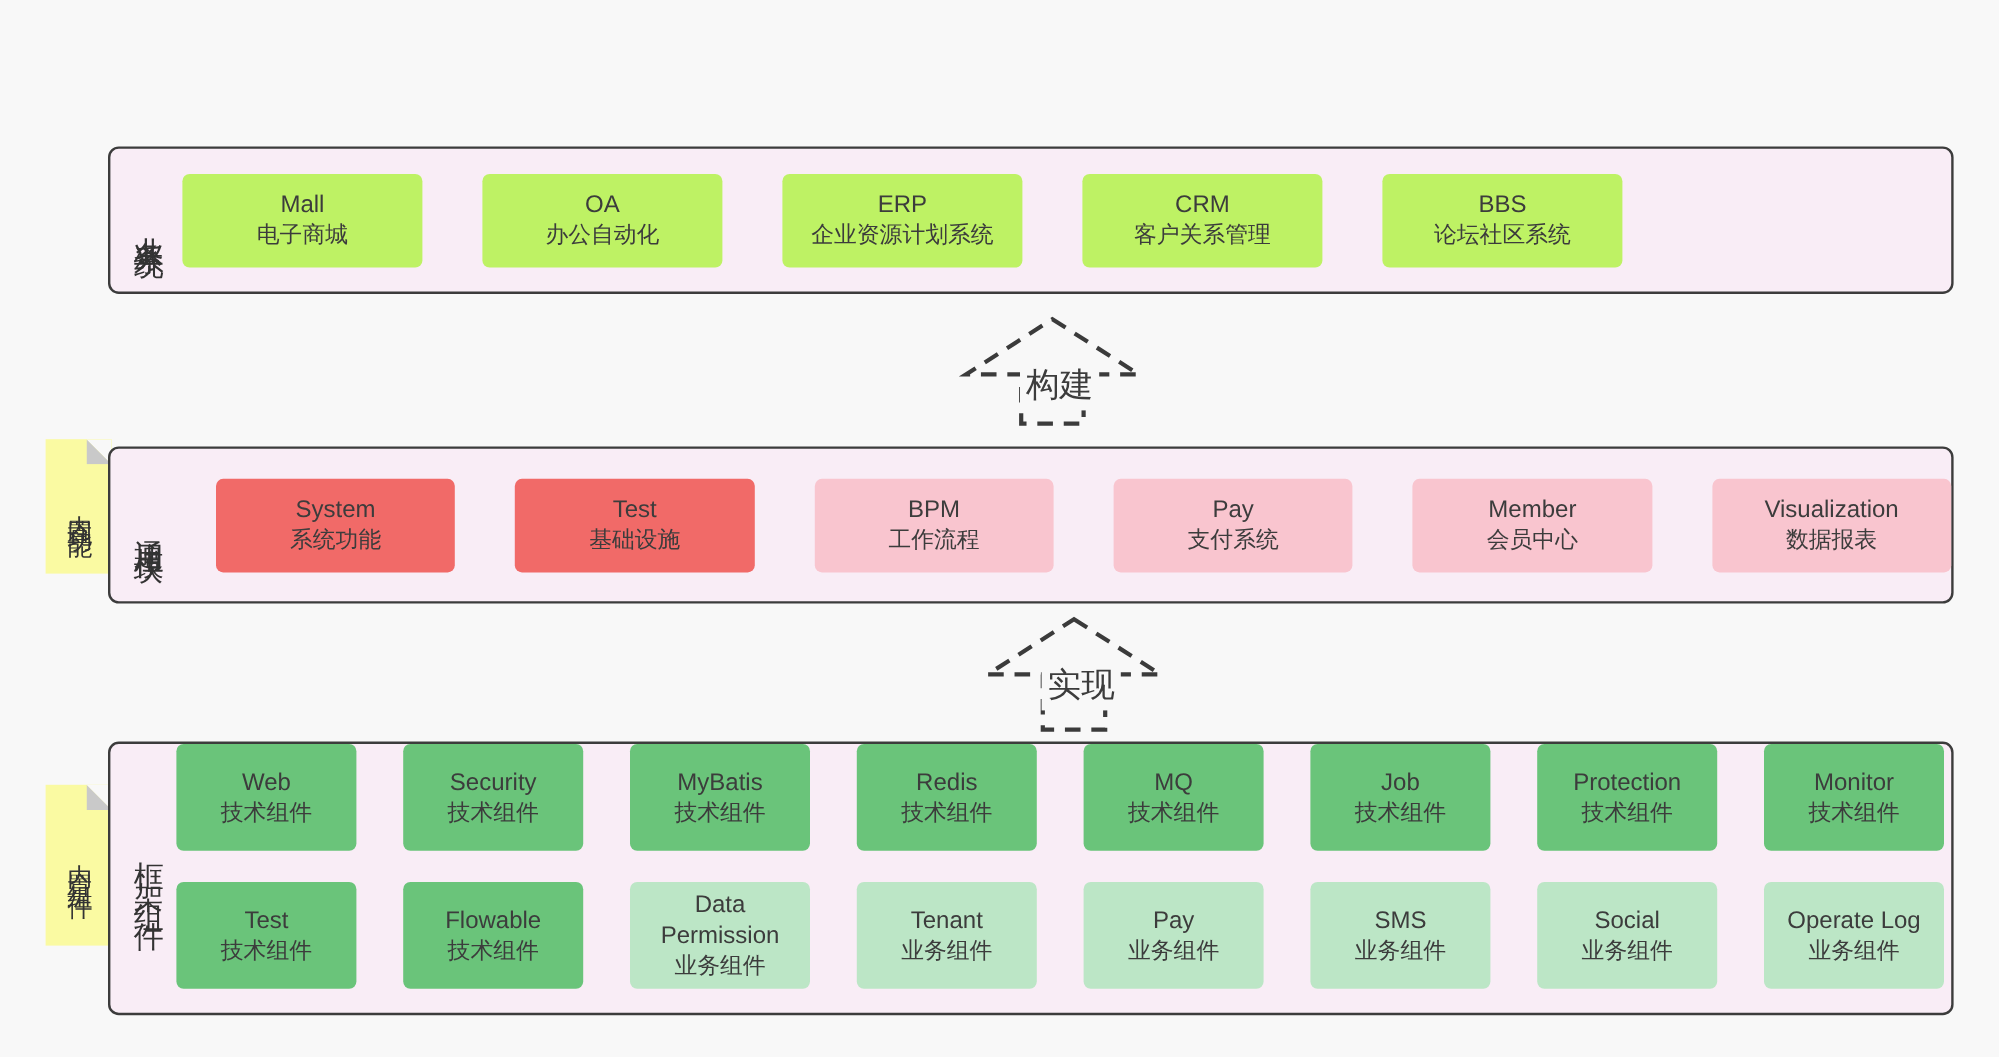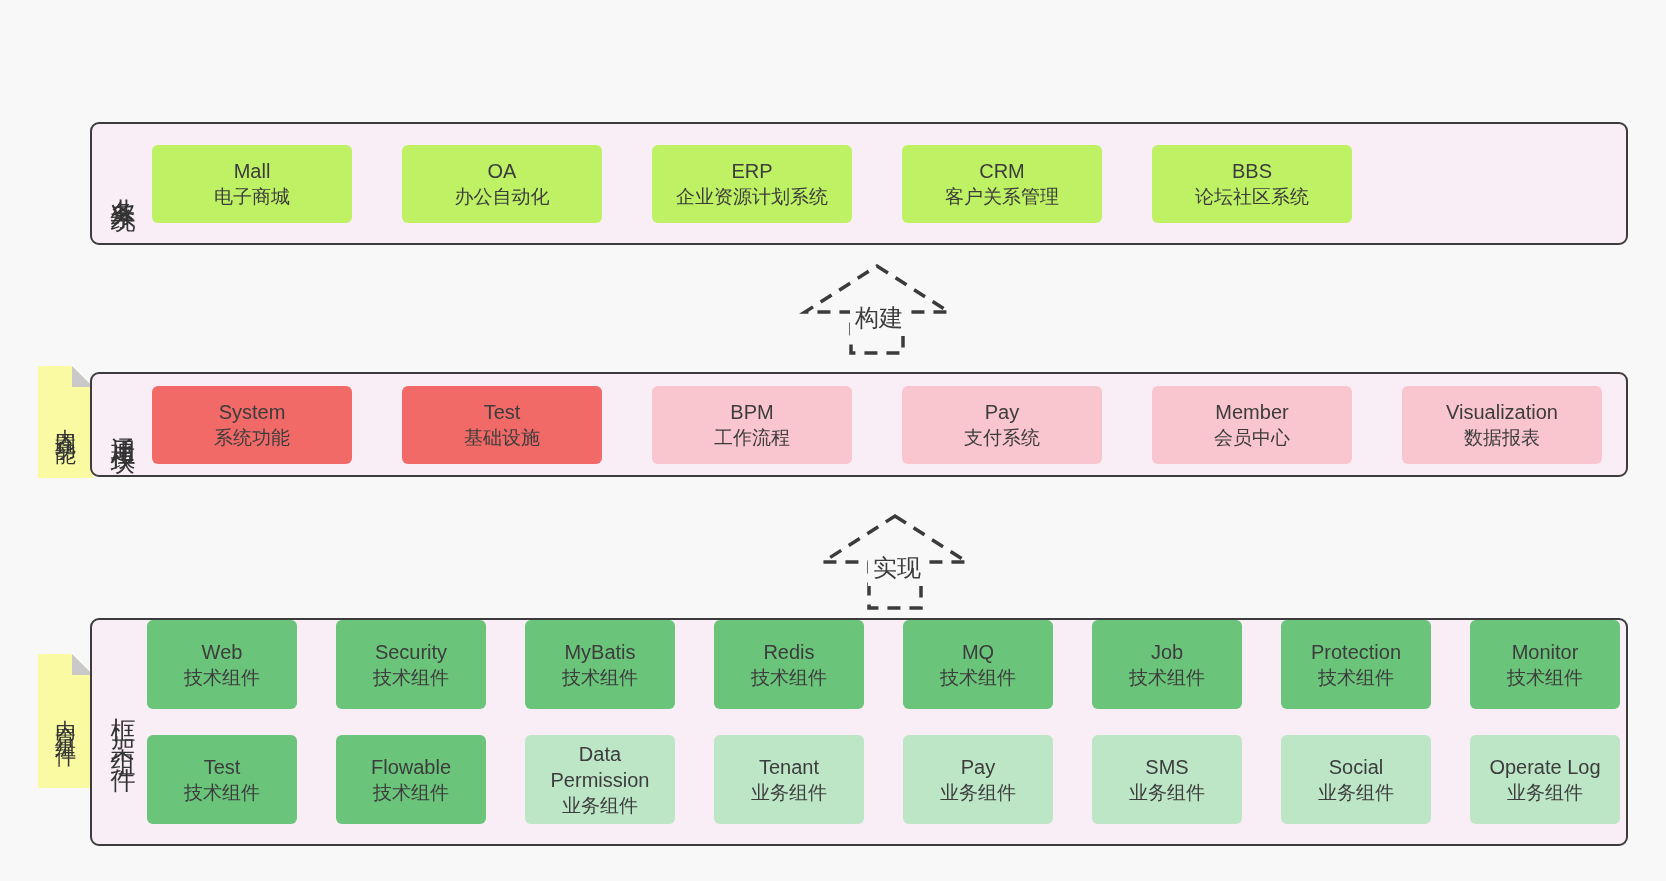--- a/index.html
+++ b/index.html
@@ -11,21 +11,21 @@
     color:#3c3c3c;
     overflow:hidden;
   }
   .panel {
     position:absolute; left:90px; width:1538px;
     background:#f9edf6;
     border:2px solid #3c3c3c;
     border-radius:9px;
   }
   #panel-1 { top:122px; height:123px; }
-  #panel-2 { top:372px; height:105px; }
+  #panel-2 { top:372px; height:131px;padding-left:28px; }
   #panel-3 { top:618px; height:228px; }
   .vlabel {
     position:absolute; left:13px; top:0; bottom:0;
     display:flex; align-items:center; justify-content:center;
     writing-mode:vertical-lr; text-orientation:upright;
     font-size:25px; color:#333; width:38px;
   }
   #panel-1 .vlabel { letter-spacing:3px; }
   #panel-2 .vlabel { letter-spacing:4px; }
   #panel-3 .vlabel { letter-spacing:17px; }
@@ -68,21 +68,21 @@
     clip-path:polygon(0 0,100% 100%,0 100%);
   }
   .arrow-svg { position:absolute; overflow:visible; }
   #arrow-1 { left:790px; top:262px; }
   #arrow-2 { left:808px; top:512px; }
   .arrow-path {
     fill:none; stroke:#3b3b3b; stroke-width:3.5;
     stroke-dasharray:13 9;
   }
   .arrow-label {
-    position:absolute; font-size:24px; color:#3c3c3c;
+    position:absolute; font-size:28px; color:#3c3c3c;
     background:#f8f8f8; padding:2px 5px; z-index:2;
   }
   #arrow-label-1 { left:850px; top:300px; }
   #arrow-label-2 { left:868px; top:550px; }
 </style>
 </head>
 <body>
 
 <div class="tag" id="tag-middle">
   <span>内置功能</span>

